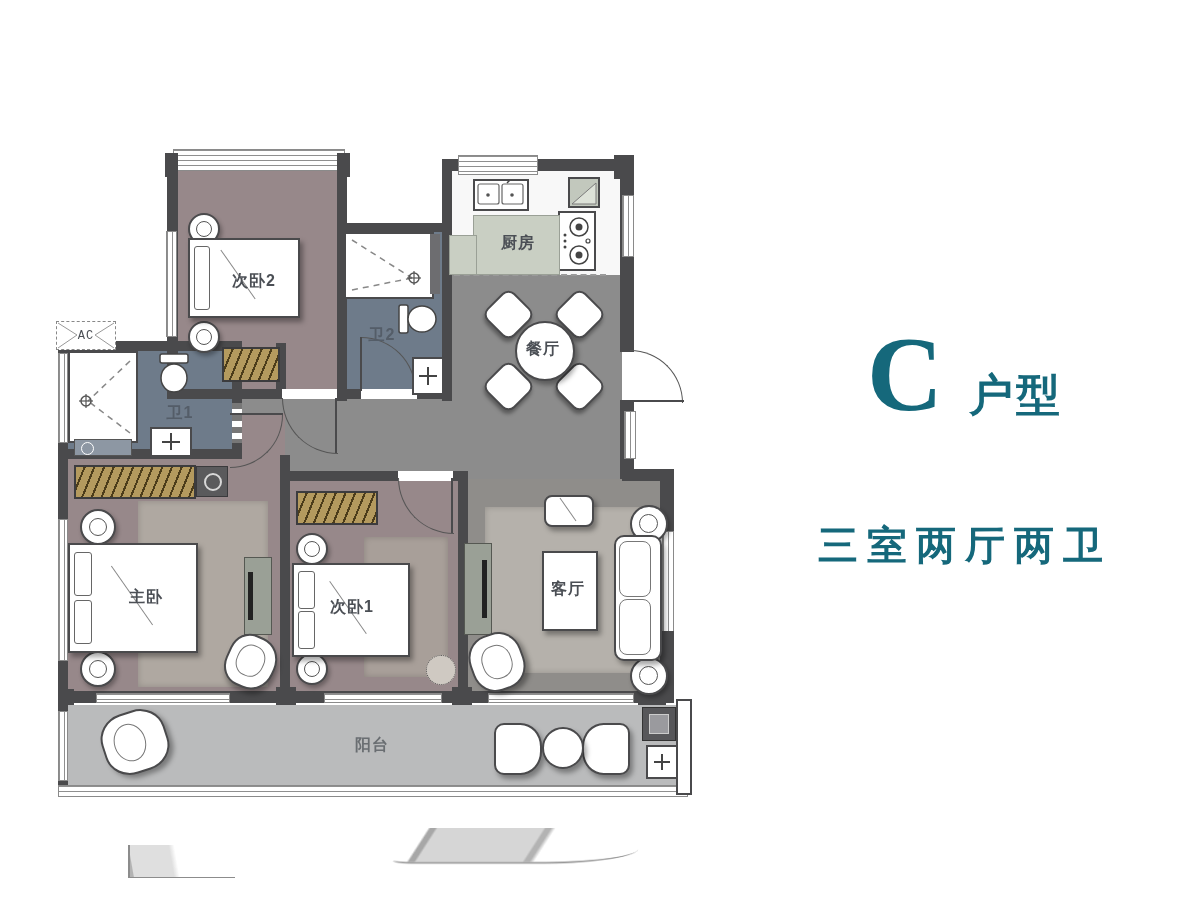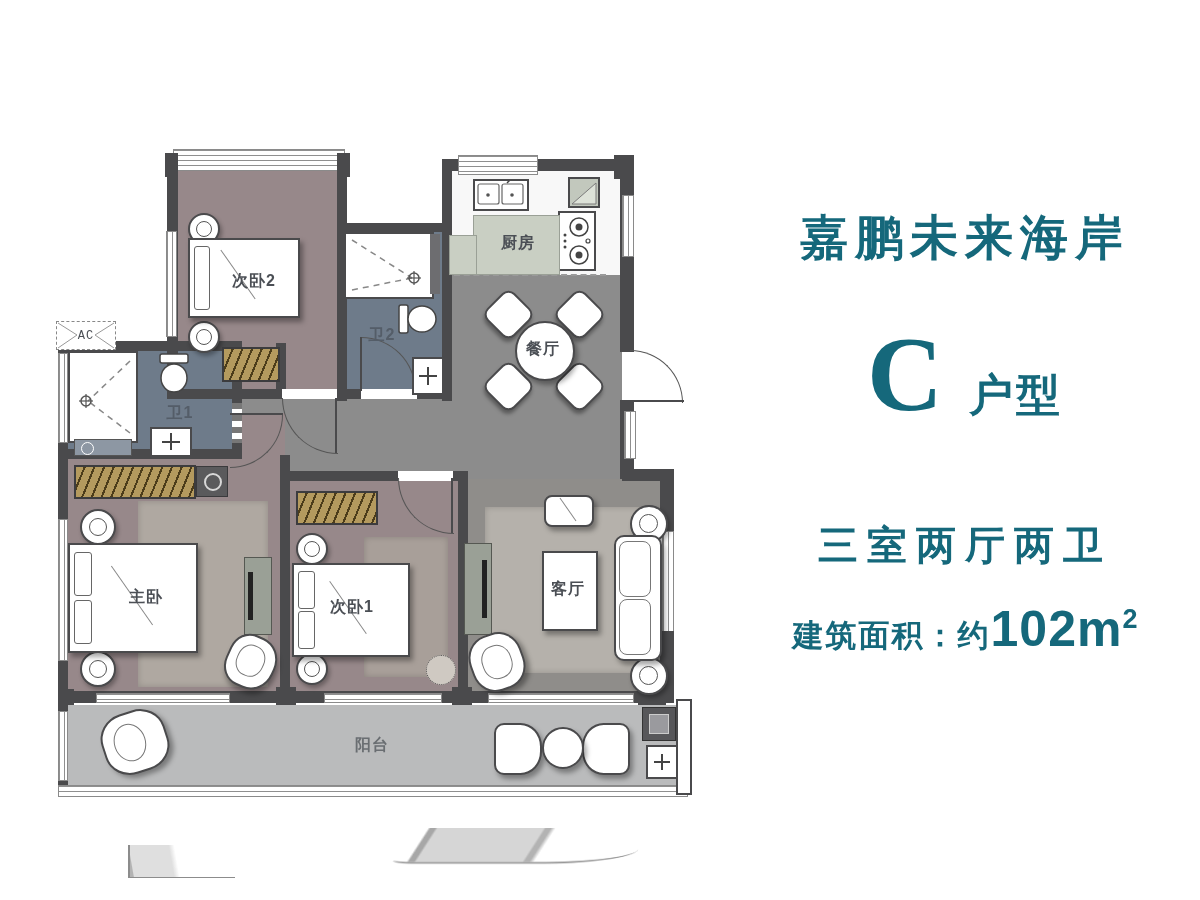--- a/index.html
+++ b/index.html
@@ -332,31 +332,25 @@
     <span class="lbl" style="left:352px;top:240px;color:#545d68;">卫2</span>
     <span class="lbl" style="left:488px;top:148px;">厨房</span>
     <span class="lbl" style="left:513px;top:254px;">餐厅</span>
     <span class="lbl" style="left:150px;top:318px;color:#545d68;">卫1</span>
     <span class="lbl" style="left:116px;top:502px;">主卧</span>
     <span class="lbl" style="left:322px;top:512px;">次卧1</span>
     <span class="lbl" style="left:538px;top:494px;">客厅</span>
     <span class="lbl" style="left:342px;top:650px;color:#6a6e72;">阳台</span>
   </div>
 
-  <div id="project-title" class="teal">嘉鹏未来海岸</div>
   <div id="unit-line">
     <span id="unit-letter" class="teal">C</span>
     <span id="unit-suffix" class="teal">户型</span>
   </div>
   <div id="layout-summary" class="teal">三室两厅两卫</div>
-  <div id="area-line">
-    <span id="area-prefix" class="teal">建筑面积：约</span>
-    <span id="area-value" class="teal">102m</span>
-    <span id="area-sup" class="teal">2</span>
-  </div>
 
   <div class="artifact" style="left:400px;top:828px;width:240px;height:34px;
               background:linear-gradient(100deg,transparent 0 8%,#8a8a8a 9% 11%,#c9c9c9 12% 55%,#9a9a9a 56% 58%,transparent 60%);
               border-bottom:2px solid #777;border-radius:0 0 40% 10%;transform:skewX(-25deg);"></div>
   <div class="artifact" style="left:128px;top:845px;width:105px;height:32px;
               background:linear-gradient(80deg,#9a9a9a 0 3%,#d5d5d5 4% 40%,transparent 45%);
               border-left:2px solid #666;border-bottom:1.5px solid #666;"></div>
 
 </div>
 

